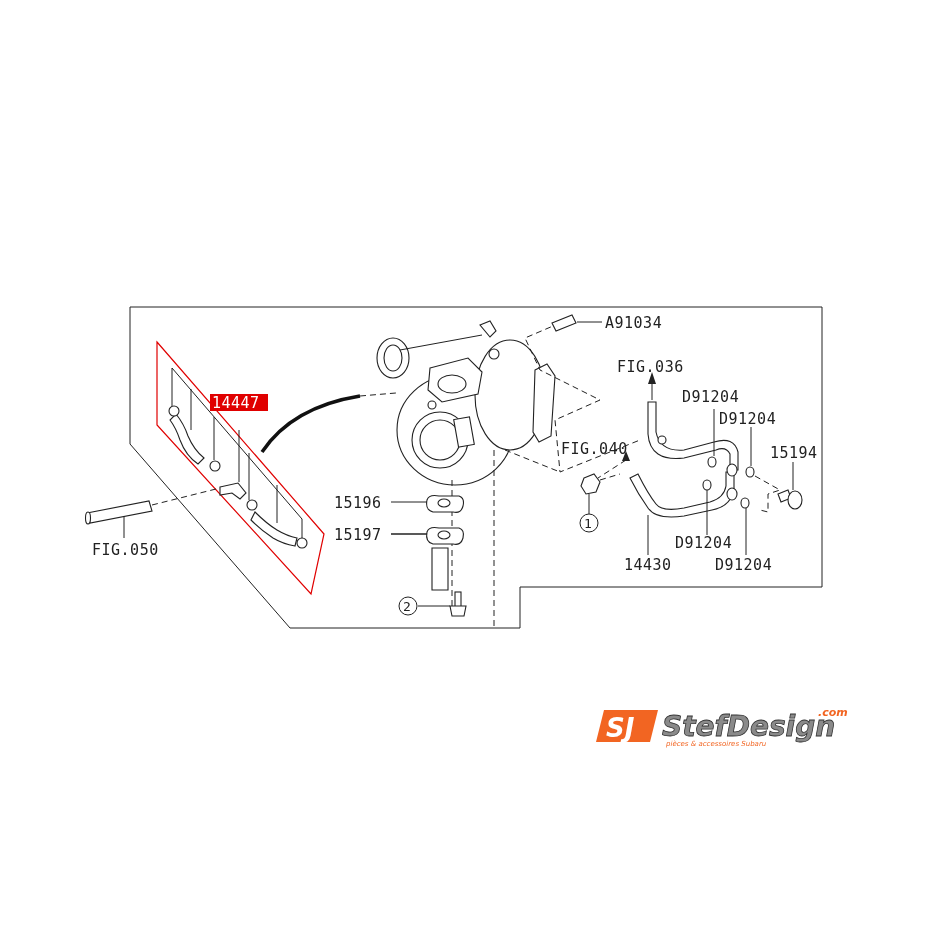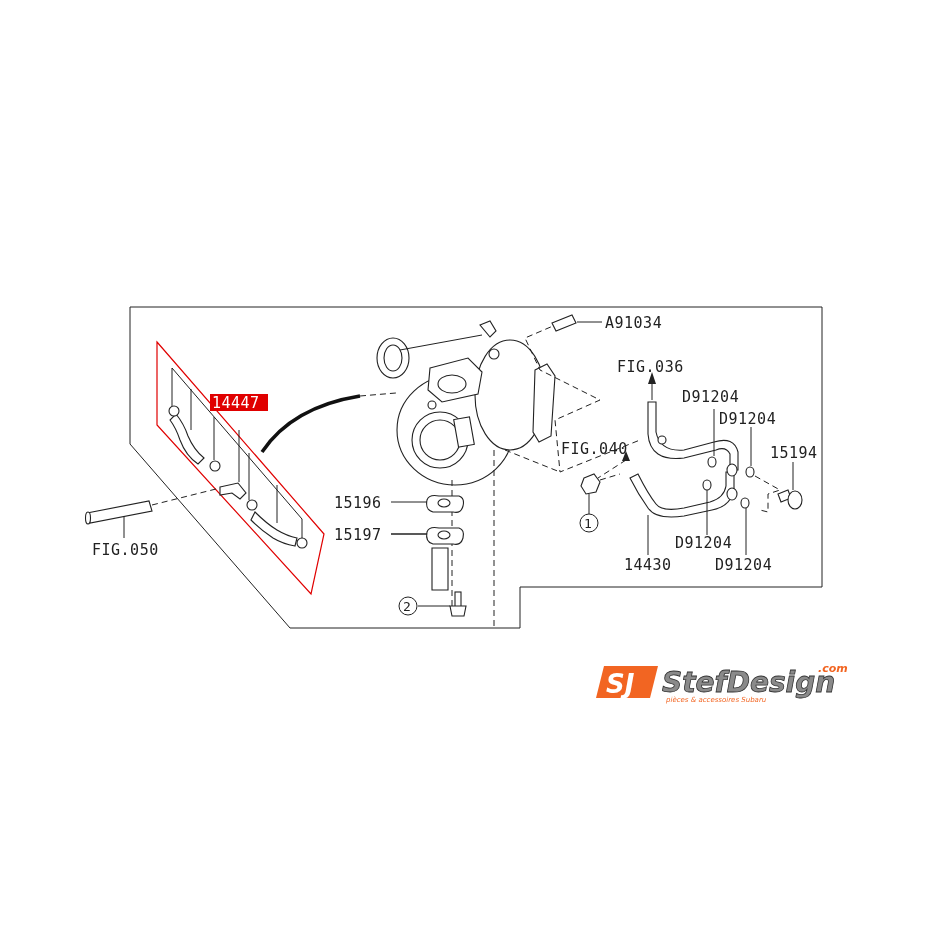--- a/index.html
+++ b/index.html
@@ -3,21 +3,21 @@
 <meta charset="utf-8">
 <style>
   html,body{margin:0;padding:0;background:#fff;}
   body{width:931px;height:931px;position:relative;overflow:hidden;font-family:"DejaVu Sans Mono","Liberation Mono",monospace;}
   svg{position:absolute;left:0;top:0;}
   .lbl{font-family:"DejaVu Sans Mono","Liberation Mono",monospace;font-size:15px;fill:#222;letter-spacing:0.5px;}
   .ln{stroke:#222;stroke-width:1;fill:none;}
   .dash{stroke:#222;stroke-width:1;fill:none;stroke-dasharray:6 4;}
   .part{stroke:#222;stroke-width:1.1;fill:#fff;}
   .red{stroke:#e00000;stroke-width:1.2;fill:none;}
-  .logo{position:absolute;left:596px;top:660px;width:260px;height:44px;}
+  .logo{position:absolute;left:596px;top:704px;width:260px;height:44px;}
 </style>
 </head>
 <body>
 
 <svg width="931" height="931" viewBox="0 0 931 931">
 
   <polyline class="ln" points="130,307 822,307 822,587 520,587 520,628 290,628 130,444 130,307"></polyline>
 
   <polygon class="red" points="157,342 324,534 311,594 157,425"></polygon>
 

